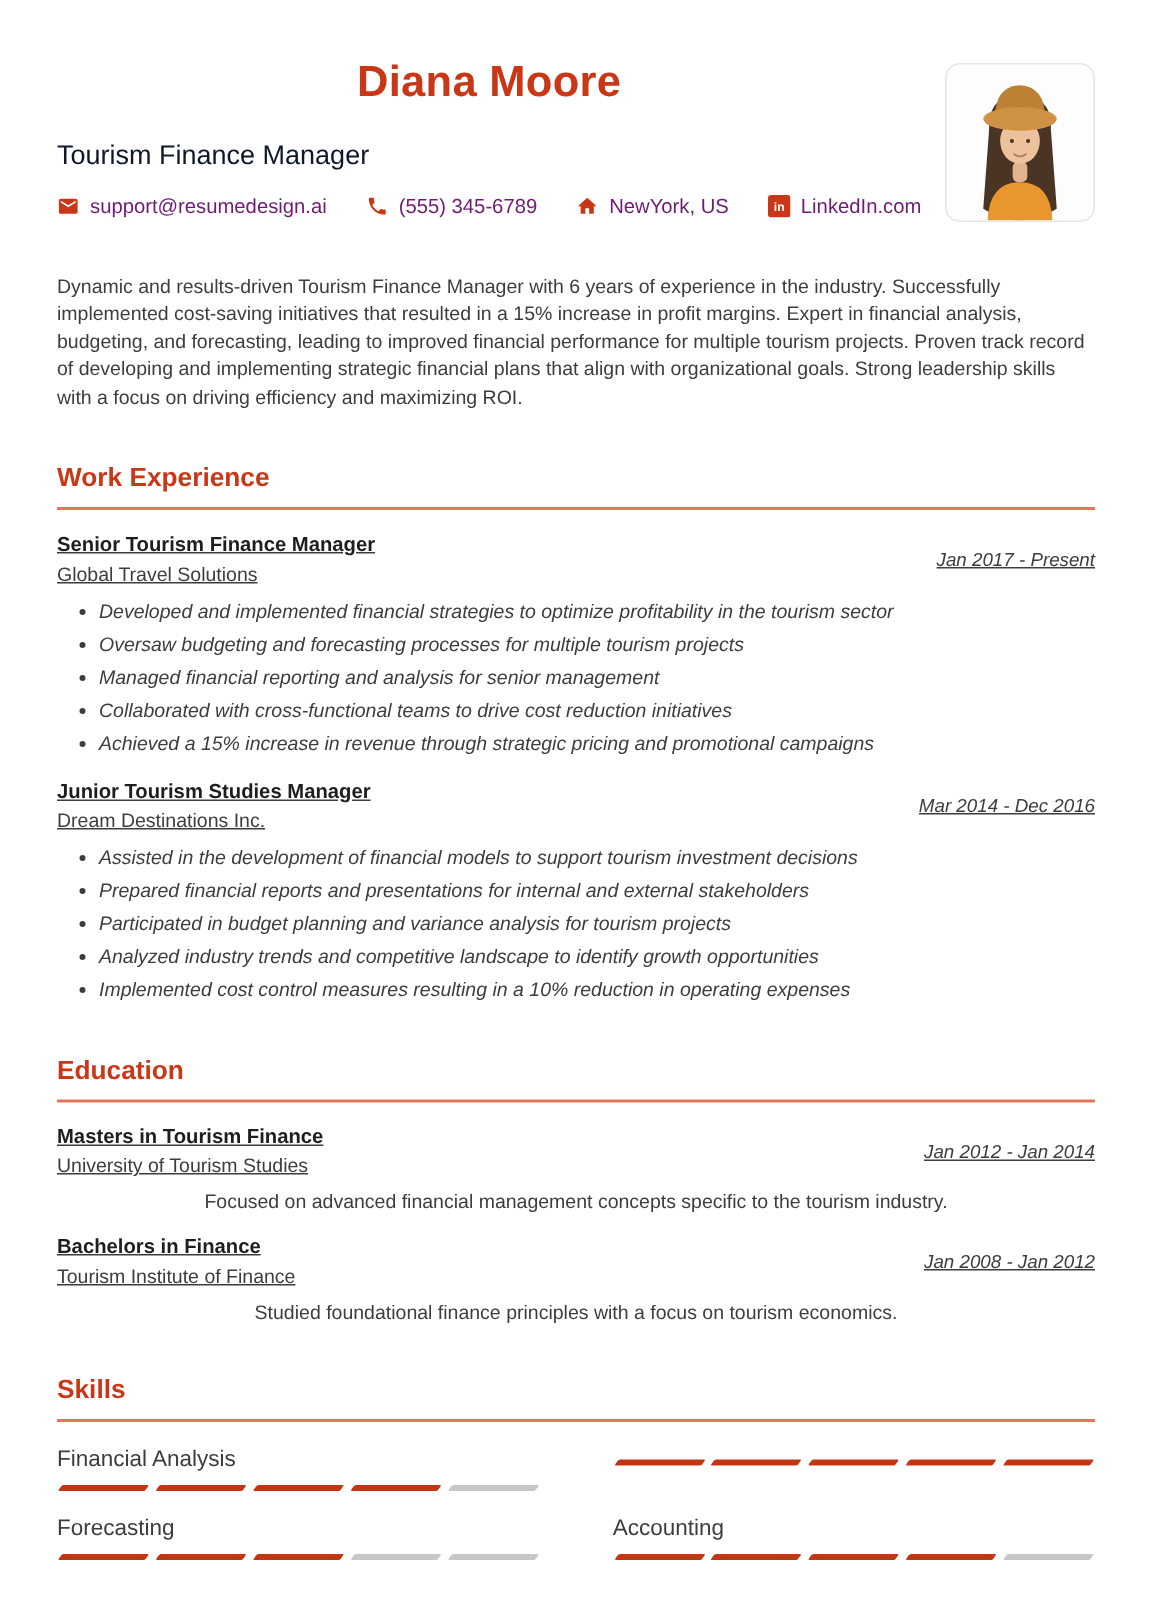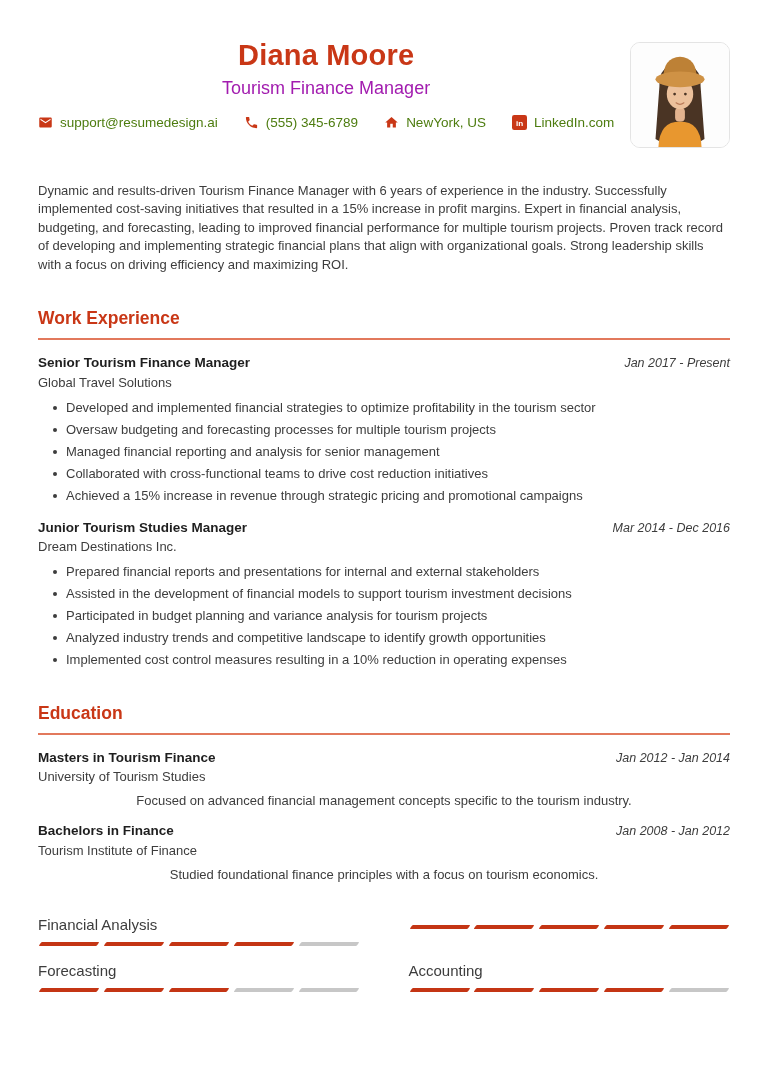--- a/index.html
+++ b/index.html
@@ -18,45 +18,45 @@
     color:var(--text);
   }
   .page{padding:40px 38px 0 38px;}
 
   
   .header{display:flex;justify-content:space-between;align-items:flex-start;}
   .person-name{
     margin:0;font-size:29px;line-height:1.05;font-weight:700;
     color:var(--accent);letter-spacing:.2px;text-align:center;
   }
-  .person-title{margin-top:8px;font-size:18px;color:#a21caf;text-align:center;}
-  .contact-row{margin-top:16px;display:flex;align-items:center;gap:26px;font-size:13.5px;color:#4d7c0f;}
+  .person-title{margin-top:23px;font-size:18px;color:#0f172a;}
+  .contact-row{margin-top:16px;display:flex;align-items:center;gap:26px;font-size:13.5px;color:#701a75;}
   .contact{display:inline-flex;align-items:center;gap:7px;white-space:nowrap;}
   .cicon{width:15px;height:15px;flex:0 0 auto;}
   .photo-frame{
     width:100px;height:106px;border:1px solid #e4e4e4;border-radius:10px;
     overflow:hidden;background:#fff;flex:0 0 auto;margin-top:2px;
   }
   .photo-frame svg{display:block;width:100%;height:100%;}
 
   
   section{margin-top:34px;}
   .sec-h{
     margin:0;font-size:17.5px;font-weight:700;color:var(--accent);
     padding-bottom:9px;border-bottom:2px solid var(--rule);
   }
   .body-text{margin:14px 0 0 0;font-size:13px;line-height:1.42;color:var(--text);}
 
   
   .entry{margin-top:14px;}
-  .entry-head{display:flex;justify-content:space-between;align-items:flex-start;}
+  .entry-head{display:flex;justify-content:space-between;align-items:center;text-decoration:underline;}
   .entry-title{font-size:13.5px;font-weight:700;color:var(--title-text);line-height:1.3;}
   .entry-sub{margin-top:3px;font-size:13px;color:var(--text);}
   .entry-dates{font-size:12.5px;font-style:italic;color:var(--text);padding-top:2px;white-space:nowrap;}
-  ul.bullets{margin:9px 0 0 0;padding:0 0 0 28px;list-style:none;}
+  ul.bullets{margin:9px 0 0 0;padding:0 0 0 28px;list-style:none;font-style:italic;}
   ul.bullets li{
     position:relative;font-size:13px;line-height:1.38;color:var(--text);margin-bottom:4px;
   }
   ul.bullets li::before{
     content:"";position:absolute;left:-13px;top:7px;width:4px;height:4px;border-radius:50%;
     background:#3d3d3d;
   }
   .entry-desc{margin:9px 0 0 0;font-size:13px;color:var(--text);text-align:center;}
 
   
@@ -157,22 +157,22 @@
 
     <article class="entry">
       <div class="entry-head">
         <div>
           <div class="entry-title">Junior Tourism Studies Manager</div>
           <div class="entry-sub">Dream Destinations Inc.</div>
         </div>
         <div class="entry-dates">Mar 2014 - Dec 2016</div>
       </div>
       <ul class="bullets">
+        <li>Assisted in the development of financial models to support tourism investment decisions</li>
         <li>Prepared financial reports and presentations for internal and external stakeholders</li>
-        <li>Assisted in the development of financial models to support tourism investment decisions</li>
         <li>Participated in budget planning and variance analysis for tourism projects</li>
         <li>Analyzed industry trends and competitive landscape to identify growth opportunities</li>
         <li>Implemented cost control measures resulting in a 10% reduction in operating expenses</li>
       </ul>
     </article>
   </section>
 
   <section>
     <h2 class="sec-h">Education</h2>
 
@@ -193,20 +193,21 @@
           <div class="entry-title">Bachelors in Finance</div>
           <div class="entry-sub">Tourism Institute of Finance</div>
         </div>
         <div class="entry-dates">Jan 2008 - Jan 2012</div>
       </div>
       <p class="entry-desc">Studied foundational finance principles with a focus on tourism economics.</p>
     </article>
   </section>
 
   <section>
+    <h2 class="sec-h">Skills</h2>
     <div class="skills-grid">
       <div class="skill">
         <div class="skill-label">Financial Analysis</div>
         <div class="skill-bar">
             <span class="seg filled"></span>
             <span class="seg filled"></span>
             <span class="seg filled"></span>
             <span class="seg filled"></span>
             <span class="seg"></span>
           </div>

